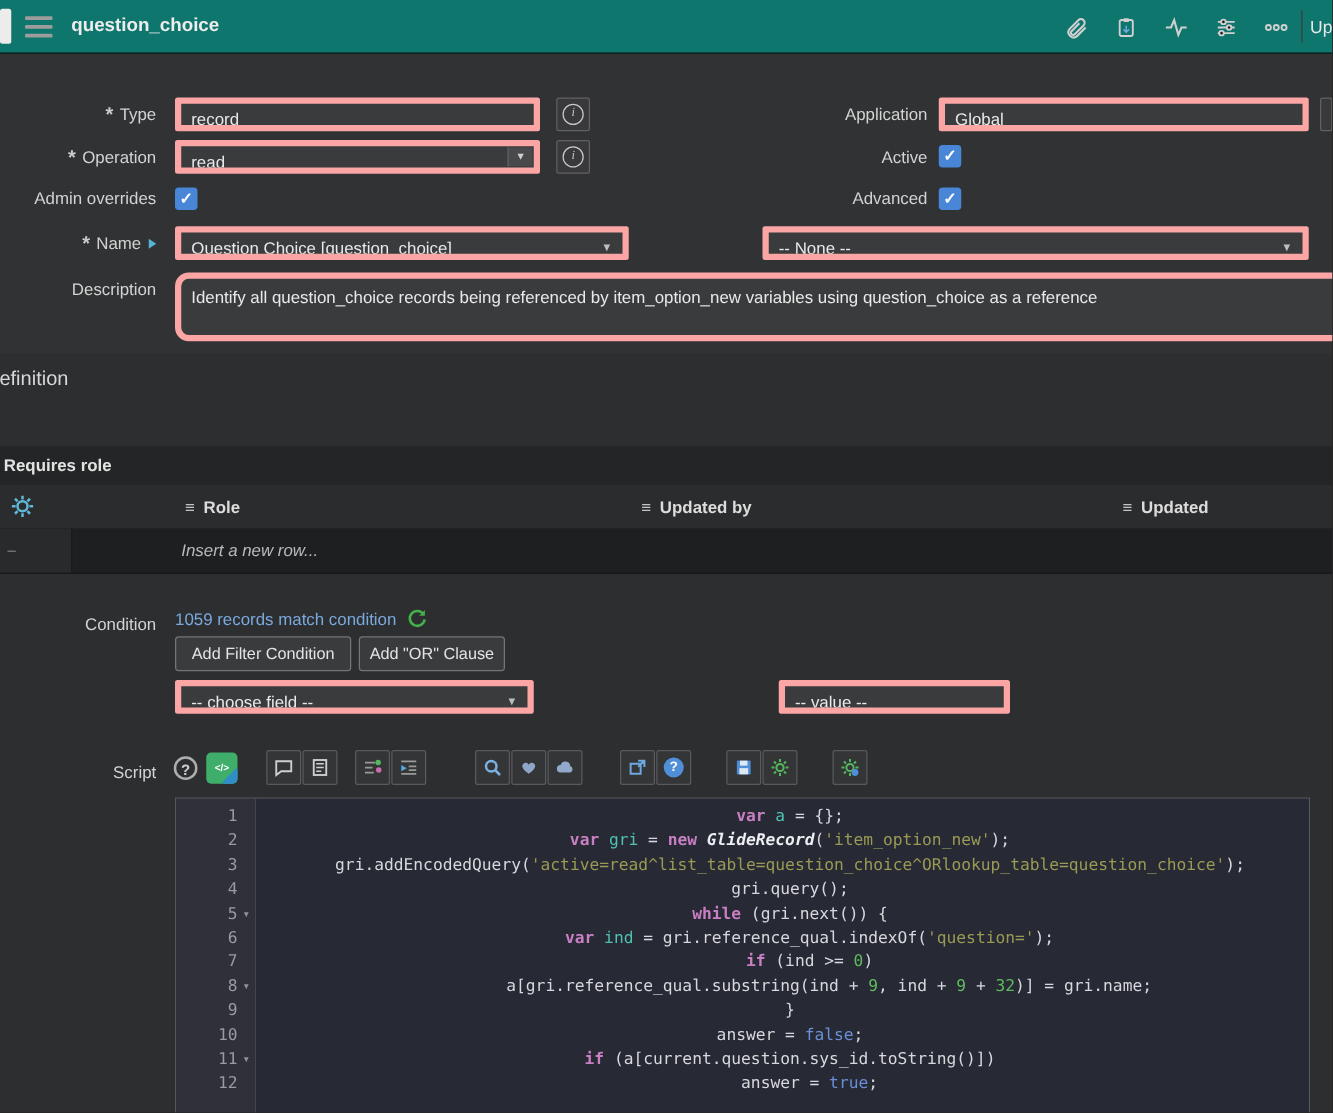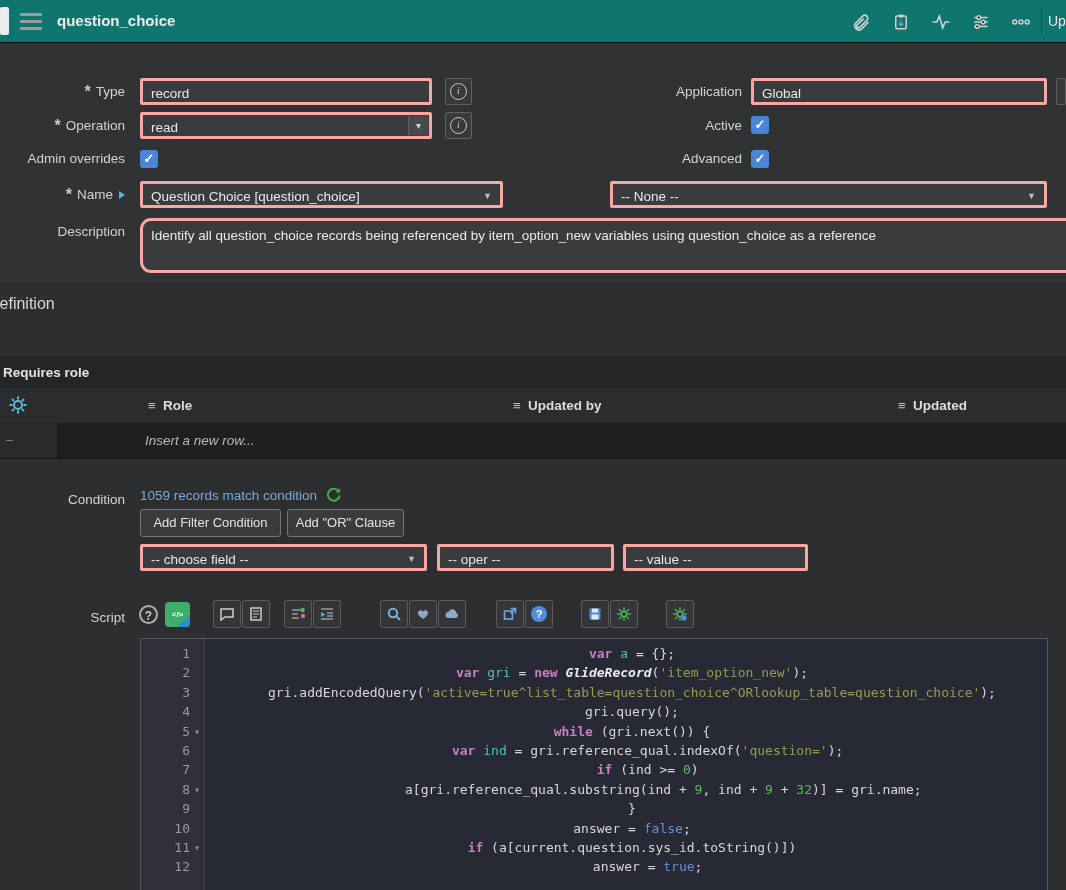--- a/index.html
+++ b/index.html
@@ -13,21 +13,21 @@
   .hdr-title{position:absolute;left:57px;top:0;line-height:42px;font-size:15px;font-weight:bold;color:#ededed;}
   .hicon{position:absolute;top:9px;width:26px;height:26px;display:flex;align-items:center;justify-content:center;}
   .hdr-div{position:absolute;left:1041px;top:8px;height:26px;border-left:1px solid #3f3f3f;}
   .upd{position:absolute;left:1048px;top:0;line-height:42px;font-size:14px;color:#e8e8e8;white-space:nowrap;}
   
   .lab{position:absolute;left:0;width:125px;text-align:right;color:#d3d3d3;font-size:13.5px;line-height:27px;white-space:nowrap;}
   .lab-r{position:absolute;left:600px;width:142px;text-align:right;color:#d3d3d3;font-size:13.5px;line-height:27px;}
   .mand{font-size:16px;font-weight:bold;color:#cccccc;margin-right:5px;vertical-align:-1px;}
   .nametri{display:inline-block;width:0;height:0;border-top:4px solid transparent;border-bottom:4px solid transparent;
            border-left:6px solid #55b4d4;margin-left:6px;}
-  .inp,.sel,.txa{position:absolute;background:#3a3b3d;border:3px solid #fca5a5;border-radius:2px;color:#e9e9e9;
+  .inp,.sel,.txa{position:absolute;background:#3a3b3d;border:5px solid #fca5a5;border-radius:2px;color:#e9e9e9;
         font-size:13.5px;box-sizing:border-box;}
   .inp,.sel{height:27px;line-height:25px;padding:0 8px;white-space:nowrap;overflow:hidden;}
   .caret{position:absolute;right:8px;top:0;line-height:25px;font-size:9px;color:#bdbdbd;}
   .selbox{position:absolute;right:1px;top:1px;bottom:1px;width:19px;background:#49494b;border-left:1px solid #616163;
           display:flex;align-items:center;justify-content:center;font-size:10px;color:#cfcfcf;}
   .cb{position:absolute;width:18px;height:18px;background:#4a86d8;border-radius:3px;color:#fff;font-size:13px;
       line-height:18px;text-align:center;font-weight:bold;}
   .ibtn{position:absolute;width:27px;height:27px;background:#39393b;border:1px solid #616163;border-radius:2px;
         display:flex;align-items:center;justify-content:center;box-sizing:border-box;}
   .icirc{width:15px;height:15px;border:1px solid #c9c9c9;border-radius:50%;color:#c9c9c9;font-size:10px;
@@ -194,21 +194,20 @@
         <path d="M17.5 1.2v5.3h-5.3z" fill="#44b04c"></path>
       </svg>
   </div>
   <div class="btn" style="left:140px;top:509px;width:141px;">Add Filter Condition</div>
   <div class="btn" style="left:287px;top:509px;width:117px;">Add "OR" Clause</div>
 
   <div class="sel" style="left:140px;top:544px;width:287px;">
     <span>-- choose field --</span>
     <span class="caret">▼</span>
   </div>
-  <div class="sel" style="left:437px;top:544px;width:177px;"><span>-- oper --</span></div>
   <div class="sel" style="left:623px;top:544px;width:185px;"><span>-- value --</span></div>
 
   <div class="lab" style="top:604px;">Script</div>
   <div class="qcirc" style="left:139px;top:605px;">?</div>
   <div class="scripticon" style="left:165px;top:602px;"><i></i><b>&lt;/&gt;</b></div>
 
   <div class="tbtn" style="left:213px;">
       <svg width="16" height="16" viewBox="0 0 16 16">
         <path d="M2 3h12v8H6l-4 3z" fill="none" stroke="#cfcfcf" stroke-width="1.5"></path>
       </svg>
@@ -329,21 +328,21 @@
           <span class="fold">▾</span>
         </div>
         <div class="gl">
           <span>12</span>
           <span class="fold"></span>
         </div>
       </div>
     <div class="codecol">
         <div class="cde"><span class="t-k">var</span><span class="t-p"> </span><span class="t-d">a</span><span class="t-p"> = {};</span></div>
         <div class="cde"><span class="t-k">var</span><span class="t-p"> </span><span class="t-d">gri</span><span class="t-p"> = </span><span class="t-k">new</span><span class="t-p"> </span><span class="t-cl">GlideRecord</span><span class="t-p">(</span><span class="t-s">'item_option_new'</span><span class="t-p">);</span></div>
-        <div class="cde"><span class="t-p">gri.addEncodedQuery(</span><span class="t-s">'active=true^list_table=question_choice^ORlookup_table=question_choice'</span><span class="t-p">);</span></div>
+        <div class="cde"><span class="t-p">gri.addEncodedQuery(</span><span class="t-s">'active=read^list_table=question_choice^ORlookup_table=question_choice'</span><span class="t-p">);</span></div>
         <div class="cde"><span class="t-p">gri.query();</span></div>
         <div class="cde"><span class="t-k">while</span><span class="t-p"> (gri.next()) {</span></div>
         <div class="cde"><span class="t-p">    </span><span class="t-k">var</span><span class="t-p"> </span><span class="t-d">ind</span><span class="t-p"> = gri.reference_qual.indexOf(</span><span class="t-s">'question='</span><span class="t-p">);</span></div>
         <div class="cde"><span class="t-p">    </span><span class="t-k">if</span><span class="t-p"> (ind &gt;= </span><span class="t-n">0</span><span class="t-p">)</span></div>
         <div class="cde"><span class="t-p">        a[gri.reference_qual.substring(ind + </span><span class="t-n">9</span><span class="t-p">, ind + </span><span class="t-n">9</span><span class="t-p"> + </span><span class="t-n">32</span><span class="t-p">)] = gri.name;</span></div>
         <div class="cde"><span class="t-p">}</span></div>
         <div class="cde"><span class="t-p">answer = </span><span class="t-a">false</span><span class="t-p">;</span></div>
         <div class="cde"><span class="t-k">if</span><span class="t-p"> (a[current.question.sys_id.toString()])</span></div>
         <div class="cde"><span class="t-p">    answer = </span><span class="t-a">true</span><span class="t-p">;</span></div>
       </div>

